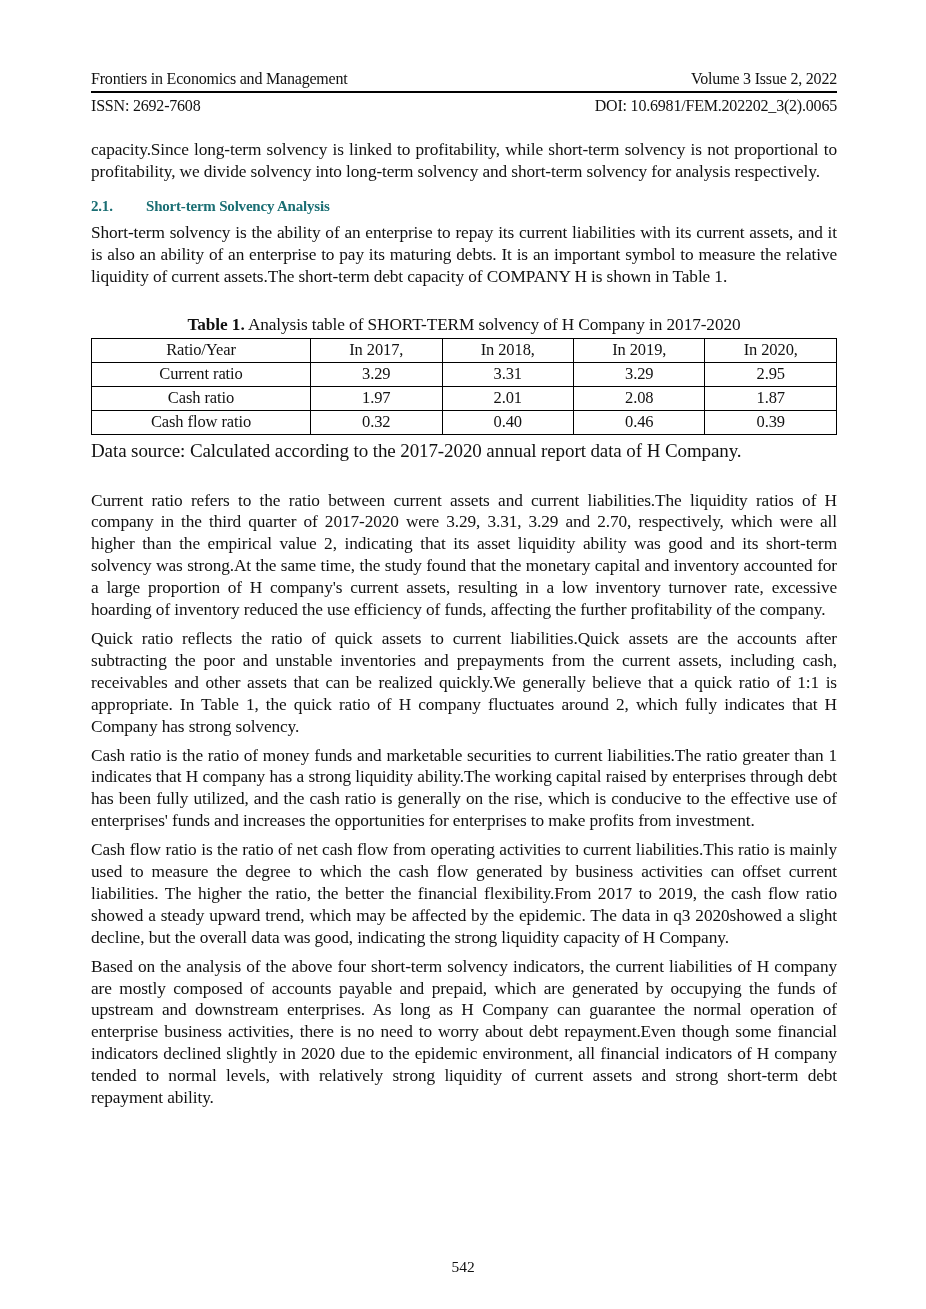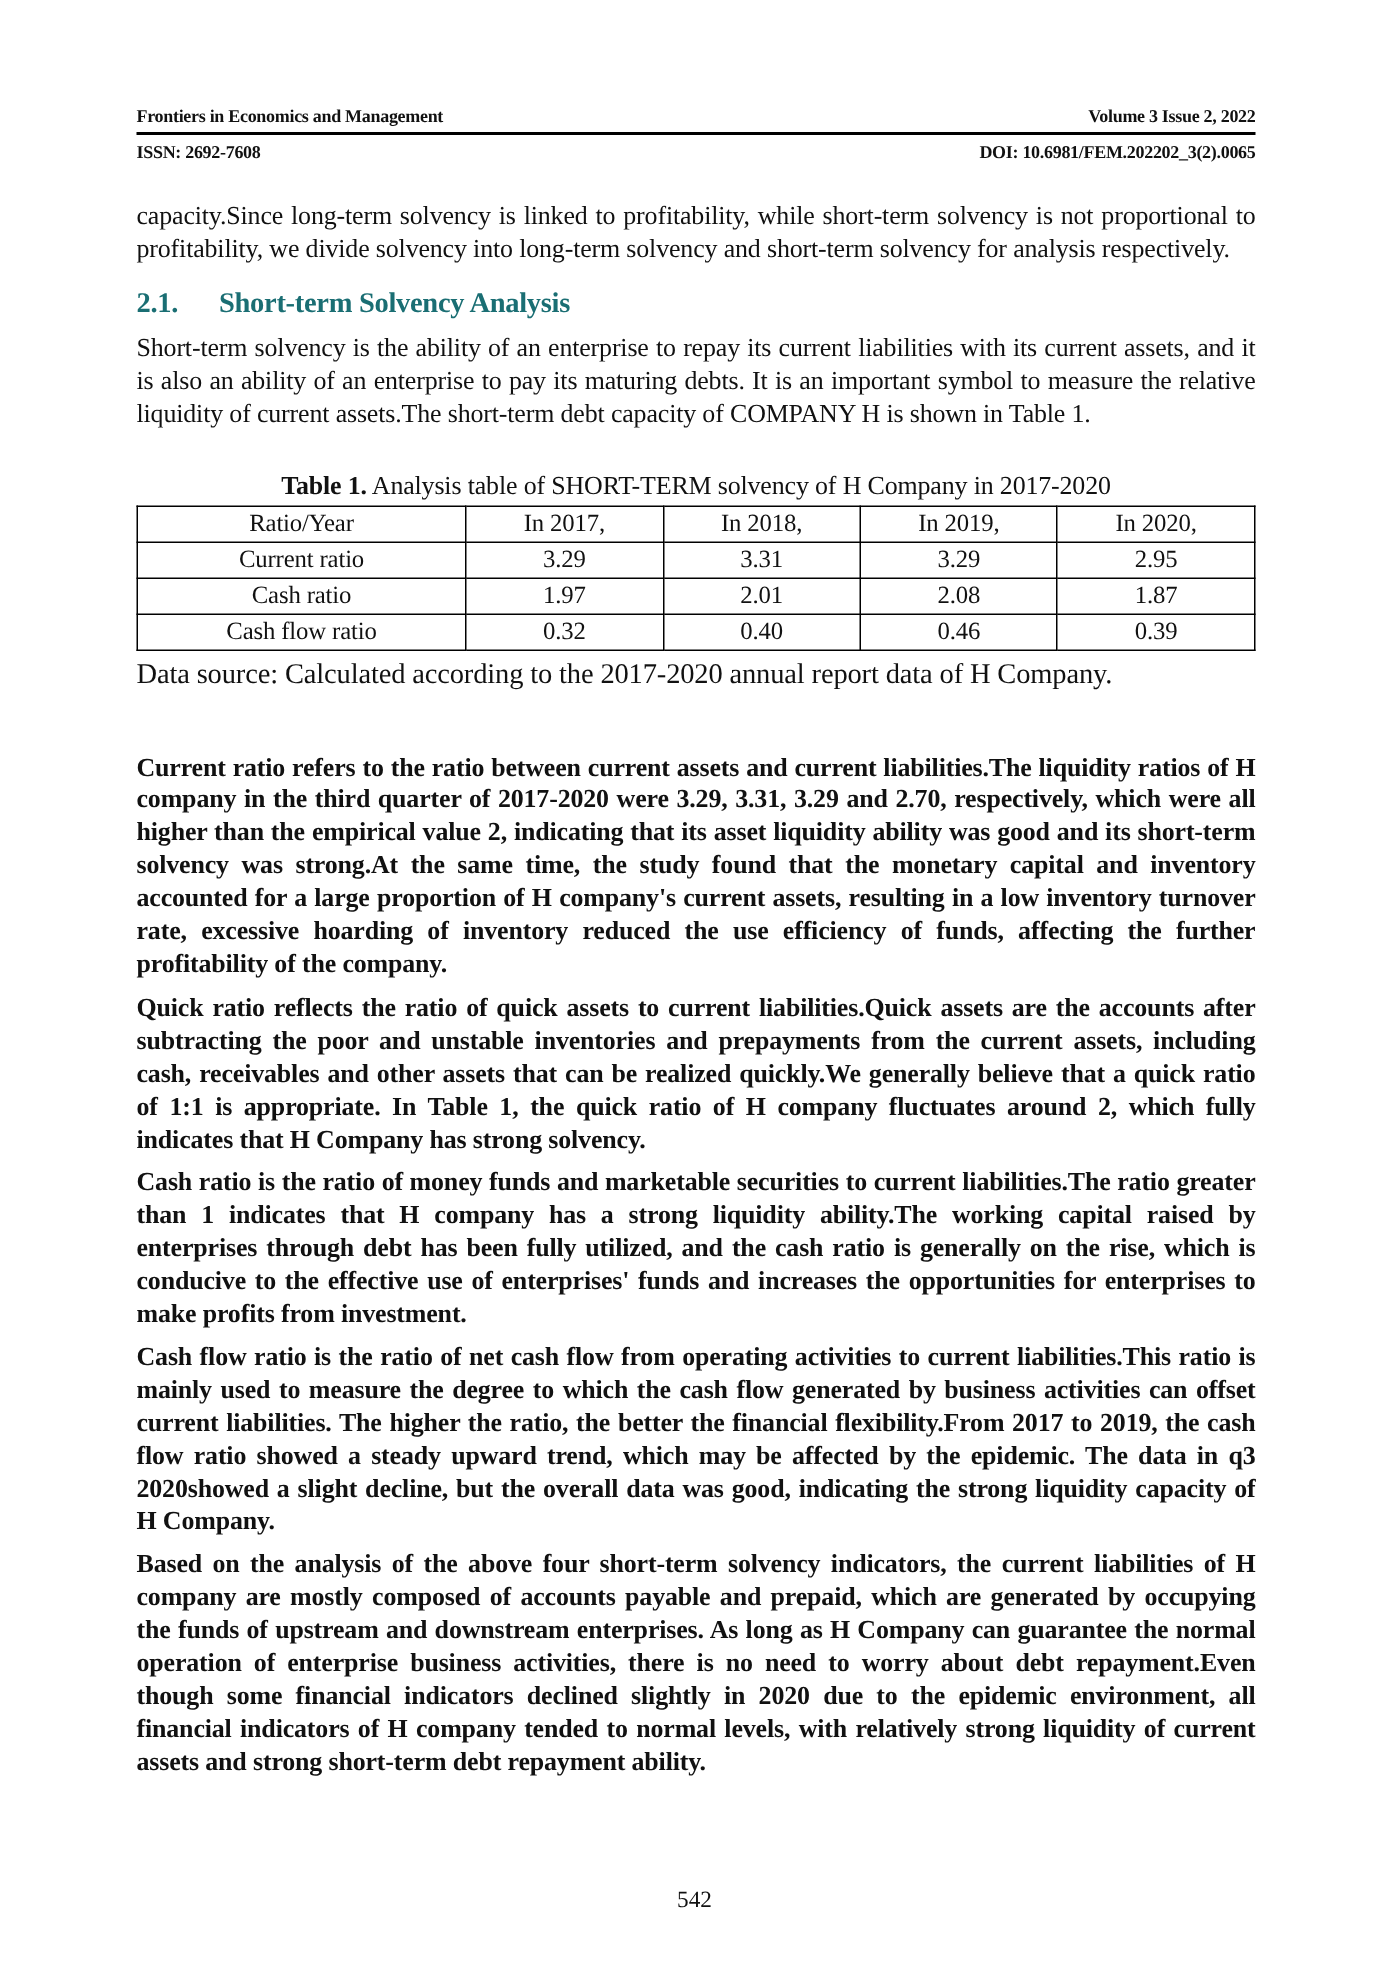--- a/index.html
+++ b/index.html
@@ -16,43 +16,43 @@
     margin: 0 auto;
     background: #ffffff;
     padding: 70px 89px 0 91px;
     overflow: hidden;
   }
   
   .hdr-row {
     display: flex;
     justify-content: space-between;
     align-items: baseline;
-    font-weight: bold;
-    font-size: 12px;
+    font-weight: normal;
+    font-size: 16px;
     letter-spacing: -0.2px;
   }
   .hdr-rule {
     border: none;
     border-top: 2px solid #000000;
     margin: 3px 0 4px 0;
   }
   
   .para {
     font-size: 17.3px;
     line-height: 21.9px;
     text-align: justify;
     letter-spacing: -0.1px;
     margin-top: 7px;
   }
   .intro { margin-top: 24px; }
   
   .section-heading {
     margin-top: 15px;
     font-weight: bold;
-    font-size: 19px;
+    font-size: 15px;
     letter-spacing: -0.2px;
   }
   .section-heading .num { display: inline-block; min-width: 55px; }
   
   .tbl-caption {
     margin-top: 27px;
     text-align: center;
     font-size: 17.3px;
     letter-spacing: -0.1px;
   }
@@ -71,21 +71,21 @@
     vertical-align: middle;
     text-align: center;
   }
   table.solvency td.c0 { width: 29.4%; }
   table.solvency td.cn { width: 17.65%; }
   .data-source {
     margin-top: 5px;
     font-size: 19px;
     letter-spacing: -0.1px;
   }
-  .body-block { margin-top: 40px; font-weight: bold; }
+  .body-block { margin-top: 28px; }
   
   .footer {
     position: absolute;
     left: 0; right: 0;
     bottom: 33px;
     text-align: center;
     font-size: 15.5px;
   }
 </style>
 </head>

